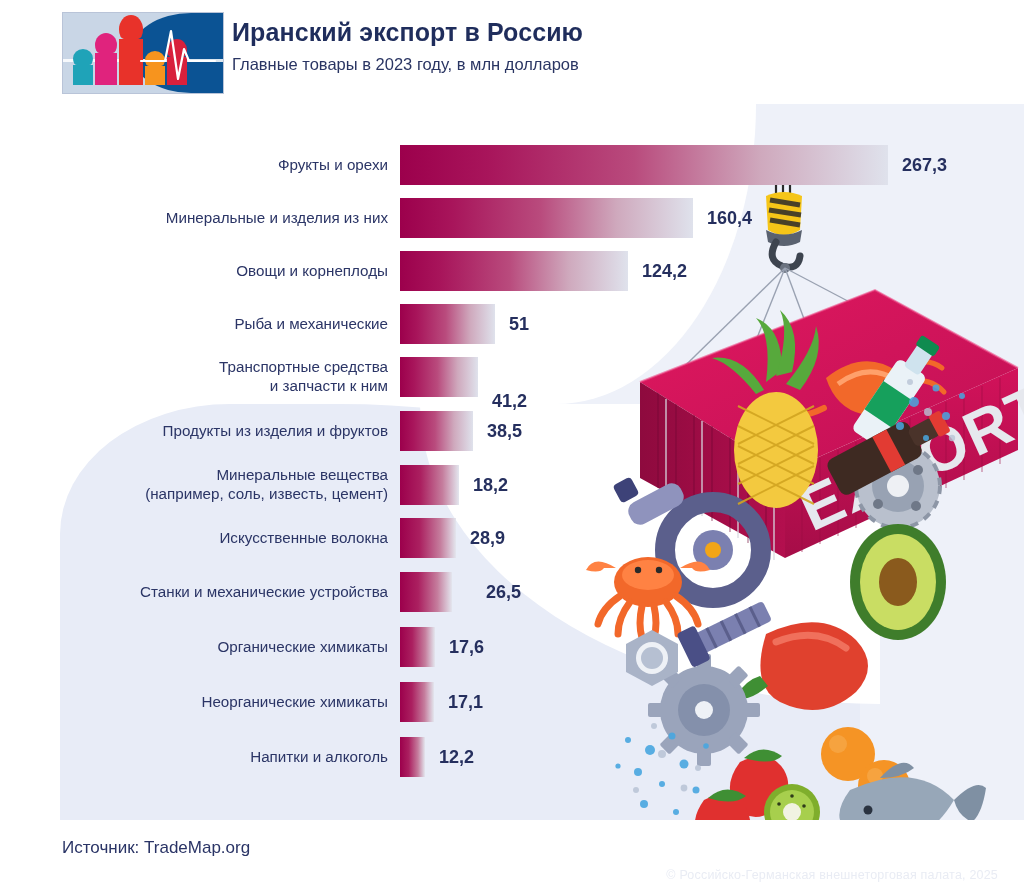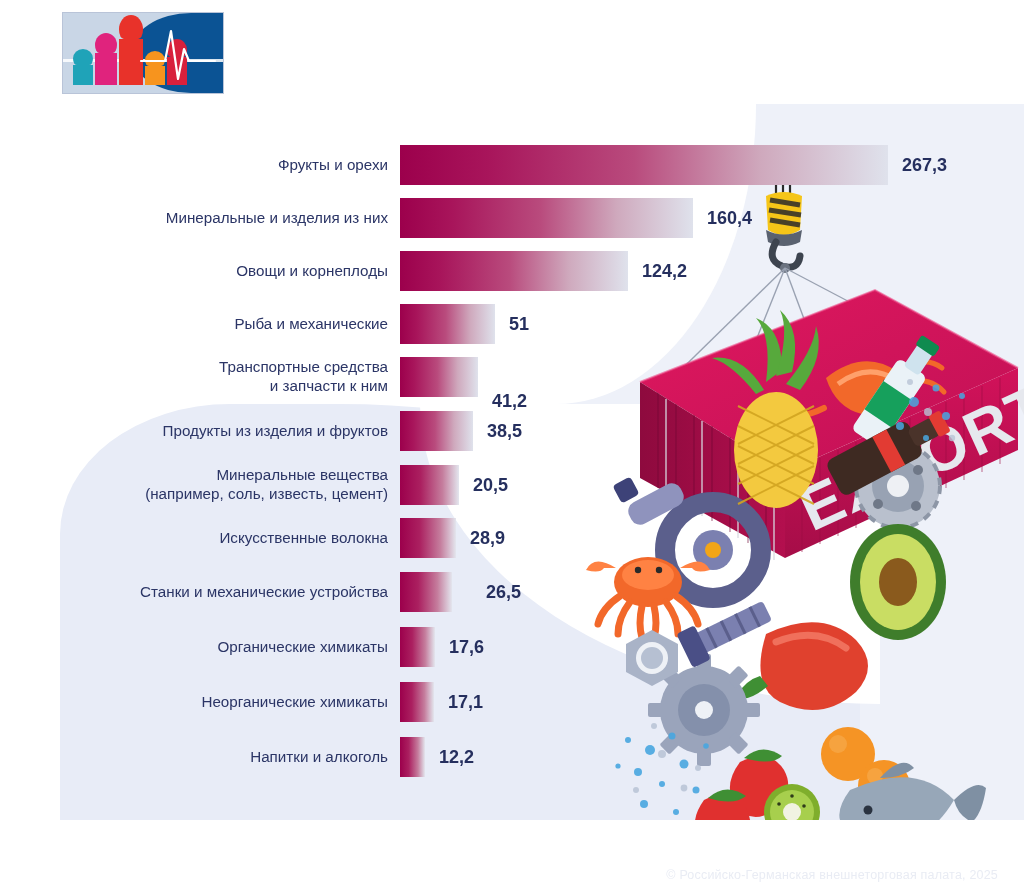--- a/index.html
+++ b/index.html
@@ -172,20 +172,24 @@
     <div class="dome" style="left:104px; width:20px; height:46px;">
       <div class="bulb" style="height:18px;background:#d8203c;"></div>
       <div class="body" style="height:28px;background:#d8203c;"></div>
     </div>
 
     <svg style="position:absolute;right:6px;top:6px;width:78px;height:70px;" viewBox="0 0 78 70" preserveAspectRatio="none">
       <polyline points="2,42 26,42 32,12 39,60 45,30 50,42 76,42" fill="none" stroke="#ffffff" stroke-width="2.2" stroke-linejoin="round" stroke-linecap="round"></polyline>
     </svg>
   </div>
 
+  <div id="title-block">
+    <div id="main-title">Иранский экспорт в Россию</div>
+    <div id="sub-title">Главные товары в 2023 году, в млн долларов</div>
+  </div>
 </div>
 
 <div id="illustration">
 <svg viewBox="0 0 444 670" xmlns="http://www.w3.org/2000/svg">
   <defs>
     <linearGradient id="contTop" x1="0" y1="0" x2="1" y2="1">
       <stop offset="0%" stop-color="#e0185f"></stop>
           <stop offset="100%" stop-color="#c01055"></stop>
     </linearGradient>
     <linearGradient id="contSide" x1="0" y1="0" x2="0" y2="1">
@@ -497,21 +501,21 @@
     </div>
     <div class="row" style="top: 327px;">
       <div class="row-label">Продукты из изделия и фруктов</div>
       <div class="row-bar" style="width: 73px;"></div>
       <div class="row-value" style="left: 487px;">38,5</div>
     </div>
     <div class="row" style="top: 381px;">
       <div class="row-label">Минеральные вещества
 (например, соль, известь, цемент)</div>
       <div class="row-bar small" style="width: 59px;"></div>
-      <div class="row-value" style="left: 473px;">20,5</div>
+      <div class="row-value" style="left: 473px;">18,2</div>
     </div>
     <div class="row" style="top: 434px;">
       <div class="row-label">Искусственные волокна</div>
       <div class="row-bar small" style="width: 56px;"></div>
       <div class="row-value" style="left: 470px;">28,9</div>
     </div>
     <div class="row" style="top: 488px;">
       <div class="row-label">Станки и механические устройства</div>
       <div class="row-bar small" style="width: 52px;"></div>
       <div class="row-value" style="left: 466px; margin-left: 20px;">26,5</div>
@@ -527,14 +531,15 @@
       <div class="row-value" style="left: 448px;">17,1</div>
     </div>
     <div class="row" style="top: 653px;">
       <div class="row-label">Напитки и алкоголь</div>
       <div class="row-bar small" style="width: 25px;"></div>
       <div class="row-value" style="left: 439px;">12,2</div>
     </div>
   </div>
 
 <div id="footer">
+  <div id="source">Источник: TradeMap.org</div>
   <div id="copyright">© Российско-Германская внешнеторговая палата, 2025</div>
 </div>
 
 </body></html>

